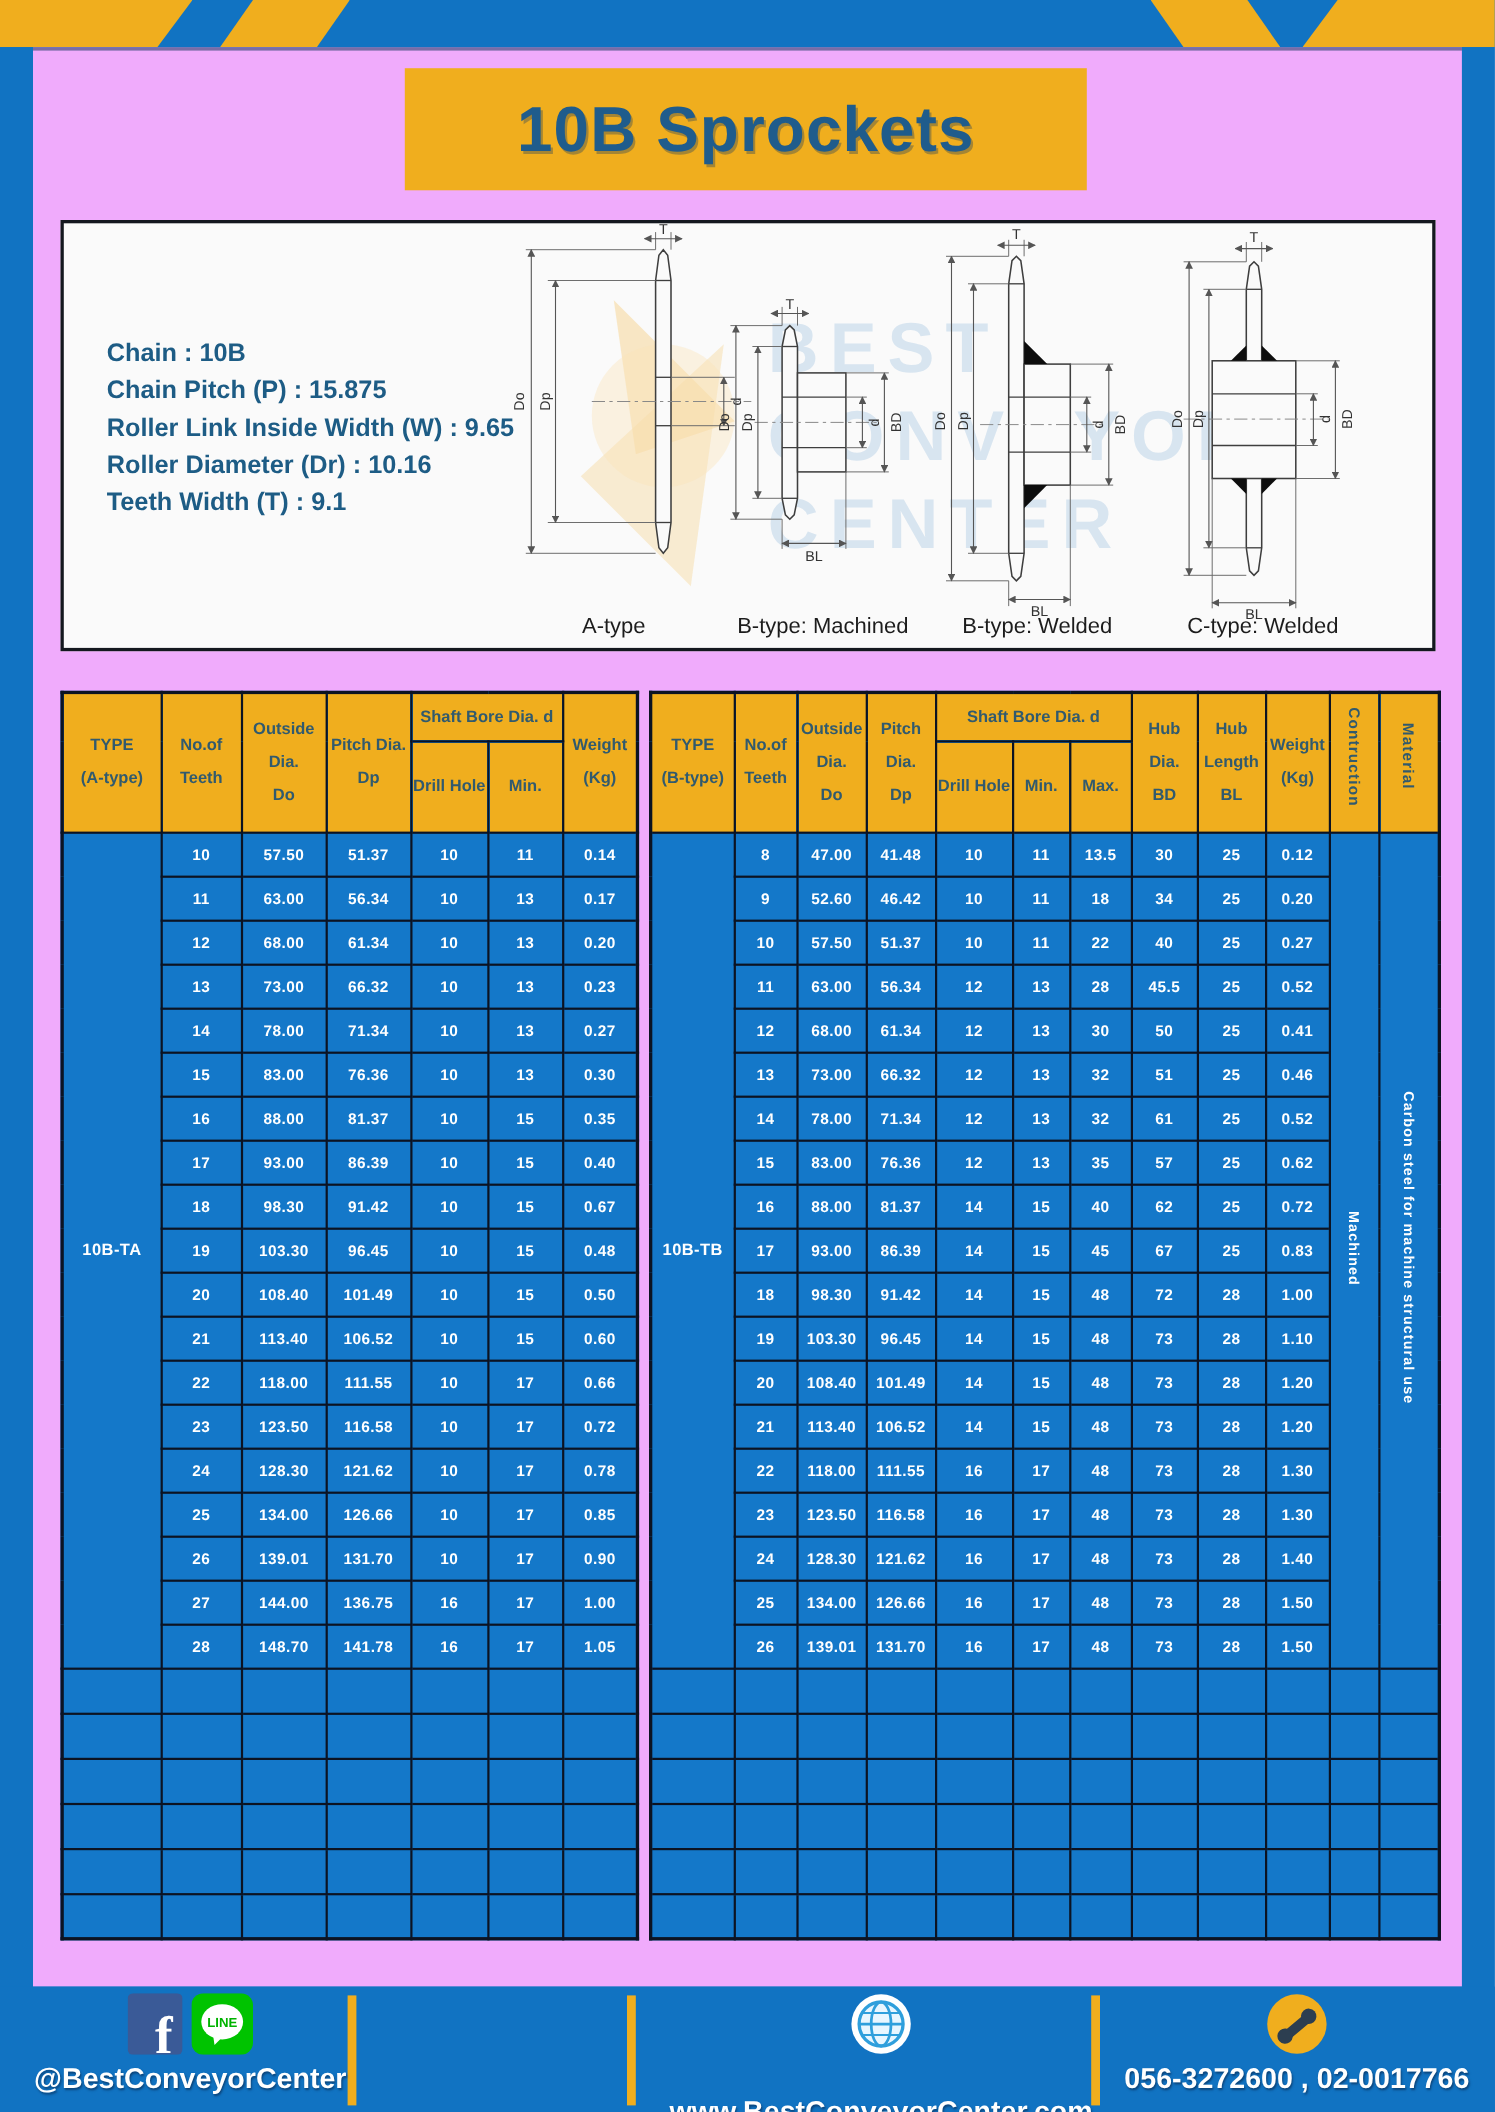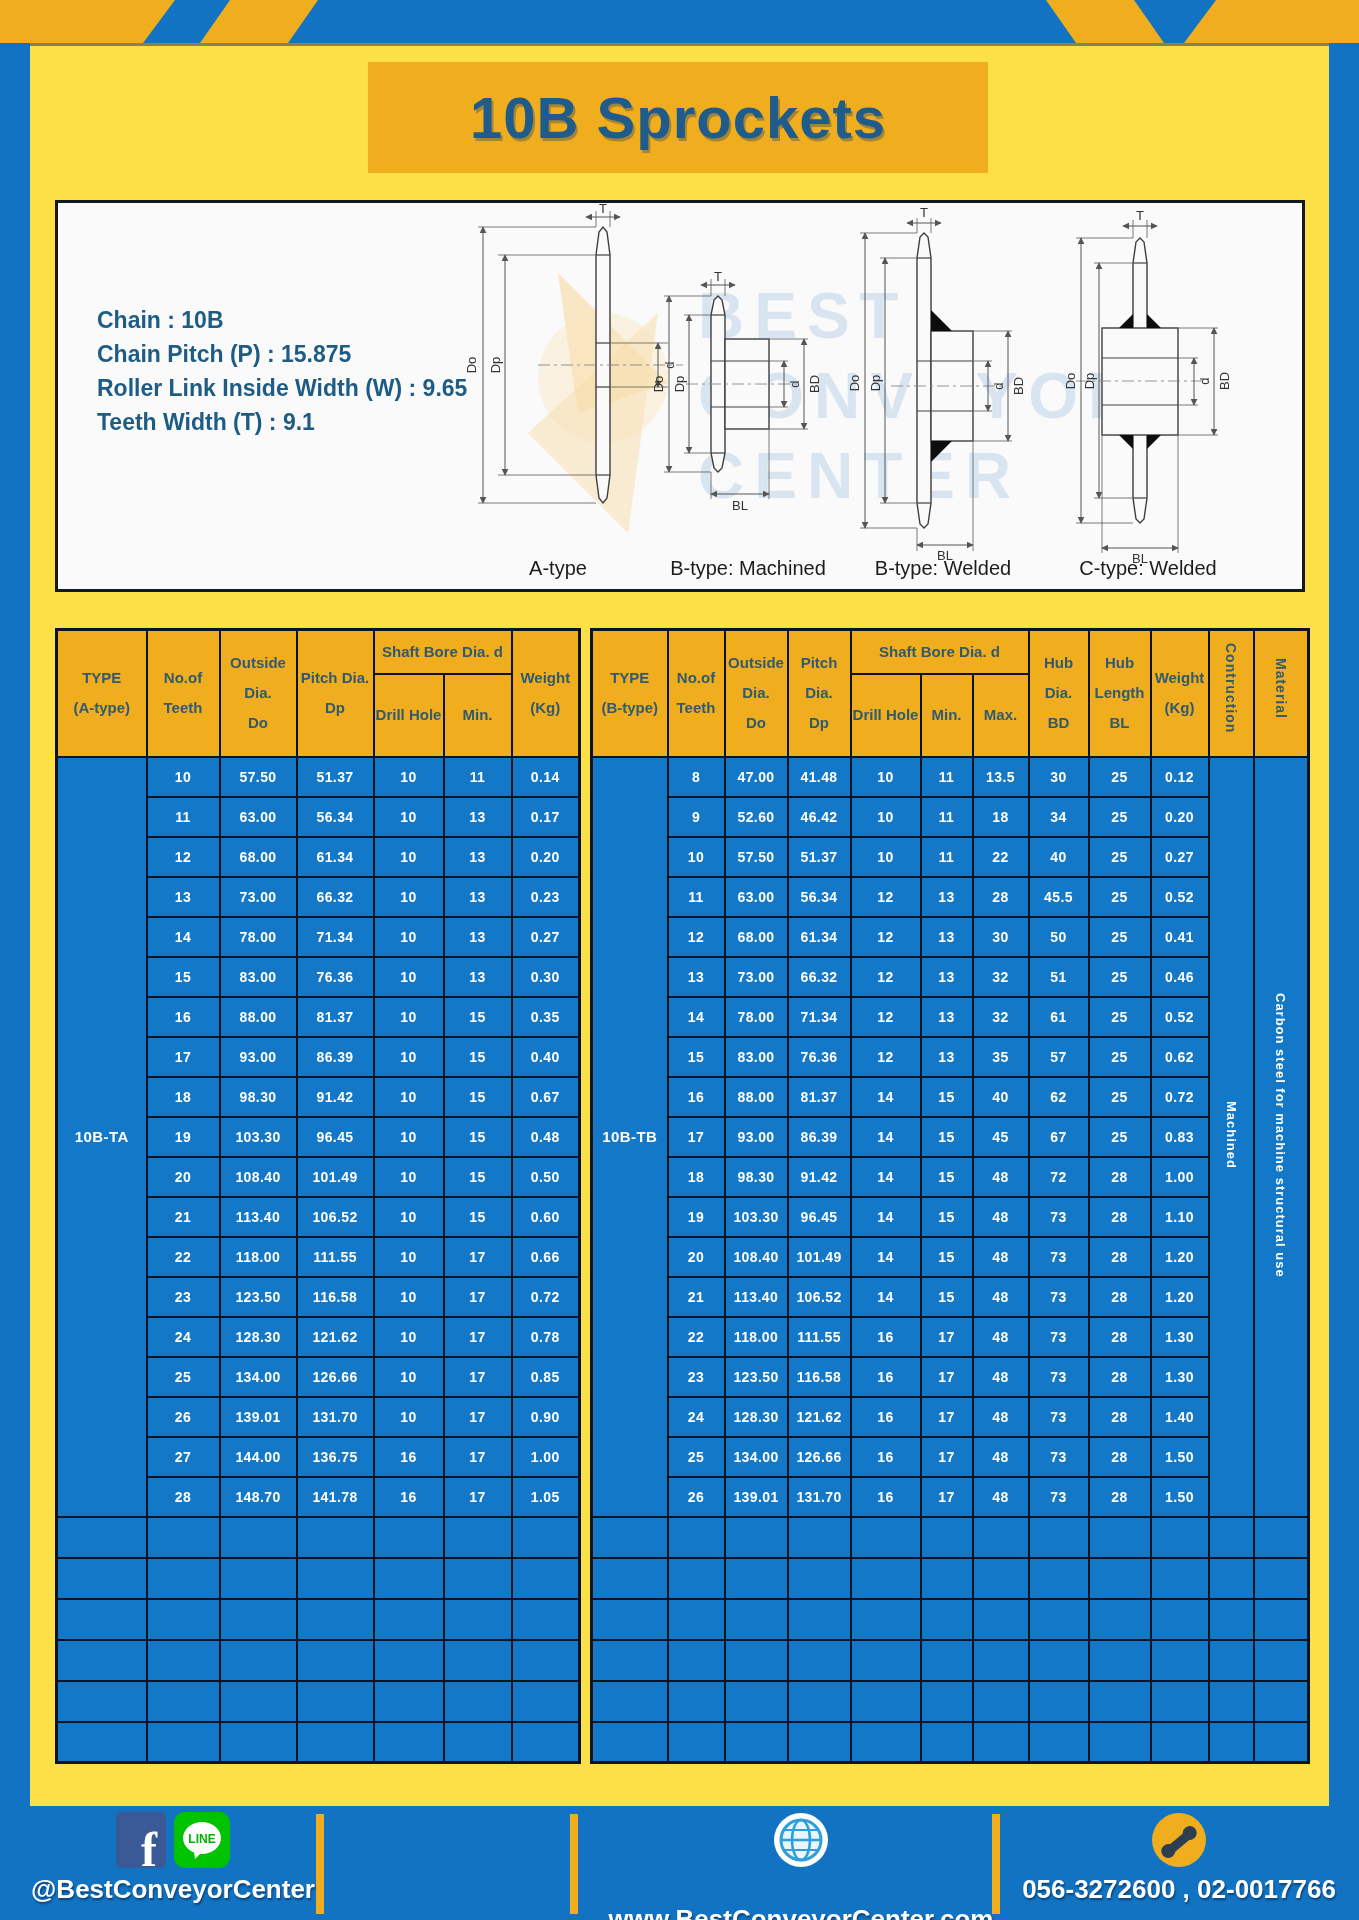--- a/index.html
+++ b/index.html
@@ -9,21 +9,21 @@
   *{box-sizing:border-box;}
   html,body{margin:0;padding:0;}
   body{width:1359px;height:1920px;position:relative;overflow:hidden;background:#fff;
        font-family:"Liberation Sans",sans-serif;}
   .canvas{position:absolute;inset:0;background:var(--frame-blue);}
   .stripe{position:absolute;top:0;height:43px;background:var(--accent-yellow);}
   .s1{left:0;width:175px;clip-path:polygon(0 0,100% 0,calc(100% - 32px) 100%,0 100%);}
   .s2{left:200px;width:118px;clip-path:polygon(30px 0,100% 0,calc(100% - 30px) 100%,0 100%);}
   .s3{left:1046px;width:118px;clip-path:polygon(0 0,calc(100% - 30px) 0,100% 100%,30px 100%);}
   .s4{left:1184px;width:175px;clip-path:polygon(32px 0,100% 0,100% 100%,0 100%);}
-  .white-area{position:absolute;left:30px;top:43px;width:1299px;height:1763px;background:#fde047;padding-left:12px;}
+  .white-area{position:absolute;left:30px;top:43px;width:1299px;height:1763px;background:#f0abfc;padding-left:12px;}
   .bar-shadow{position:absolute;left:0;top:0;width:100%;height:3px;background:#173a5e;opacity:.55;}
 
   .title-box{position:absolute;left:338px;top:19px;width:620px;height:111px;background:var(--accent-yellow);
              display:flex;align-items:center;justify-content:center;}
   .title-box span{font-size:58px;font-weight:bold;color:var(--title-blue);letter-spacing:1px;
                   text-shadow:2px 3px 0 rgba(23,58,94,.35);}
 
   .diagram-box{position:absolute;left:25px;top:157px;width:1250px;height:392px;background:#fafafa;
                border:3px solid #14181f;}
   .specs{position:absolute;left:20px;top:100px;z-index:3;margin-left:19px;}
@@ -81,20 +81,21 @@
 
     <div class="title-box">
       <span>10B Sprockets</span>
     </div>
 
     <div class="diagram-box">
       <div class="specs">
         <div class="spec-line">Chain  :  10B</div>
         <div class="spec-line">Chain Pitch (P)  :  15.875</div>
         <div class="spec-line">Roller Link Inside Width (W) : 9.65</div>
+        <div class="spec-line">Roller Diameter (Dr)  : 10.16</div>
         <div class="spec-line">Teeth Width (T)  :  9.1</div>
       </div>
 
       <svg class="diag" viewBox="0 0 1244 386" width="1244" height="386">
         <defs>
           <marker id="ar" viewBox="0 0 10 10" refX="9" refY="5" markerWidth="7" markerHeight="7" orient="auto-start-reverse">
             <path d="M0 0L10 5L0 10z" fill="#555"></path>
           </marker>
         </defs>
 

